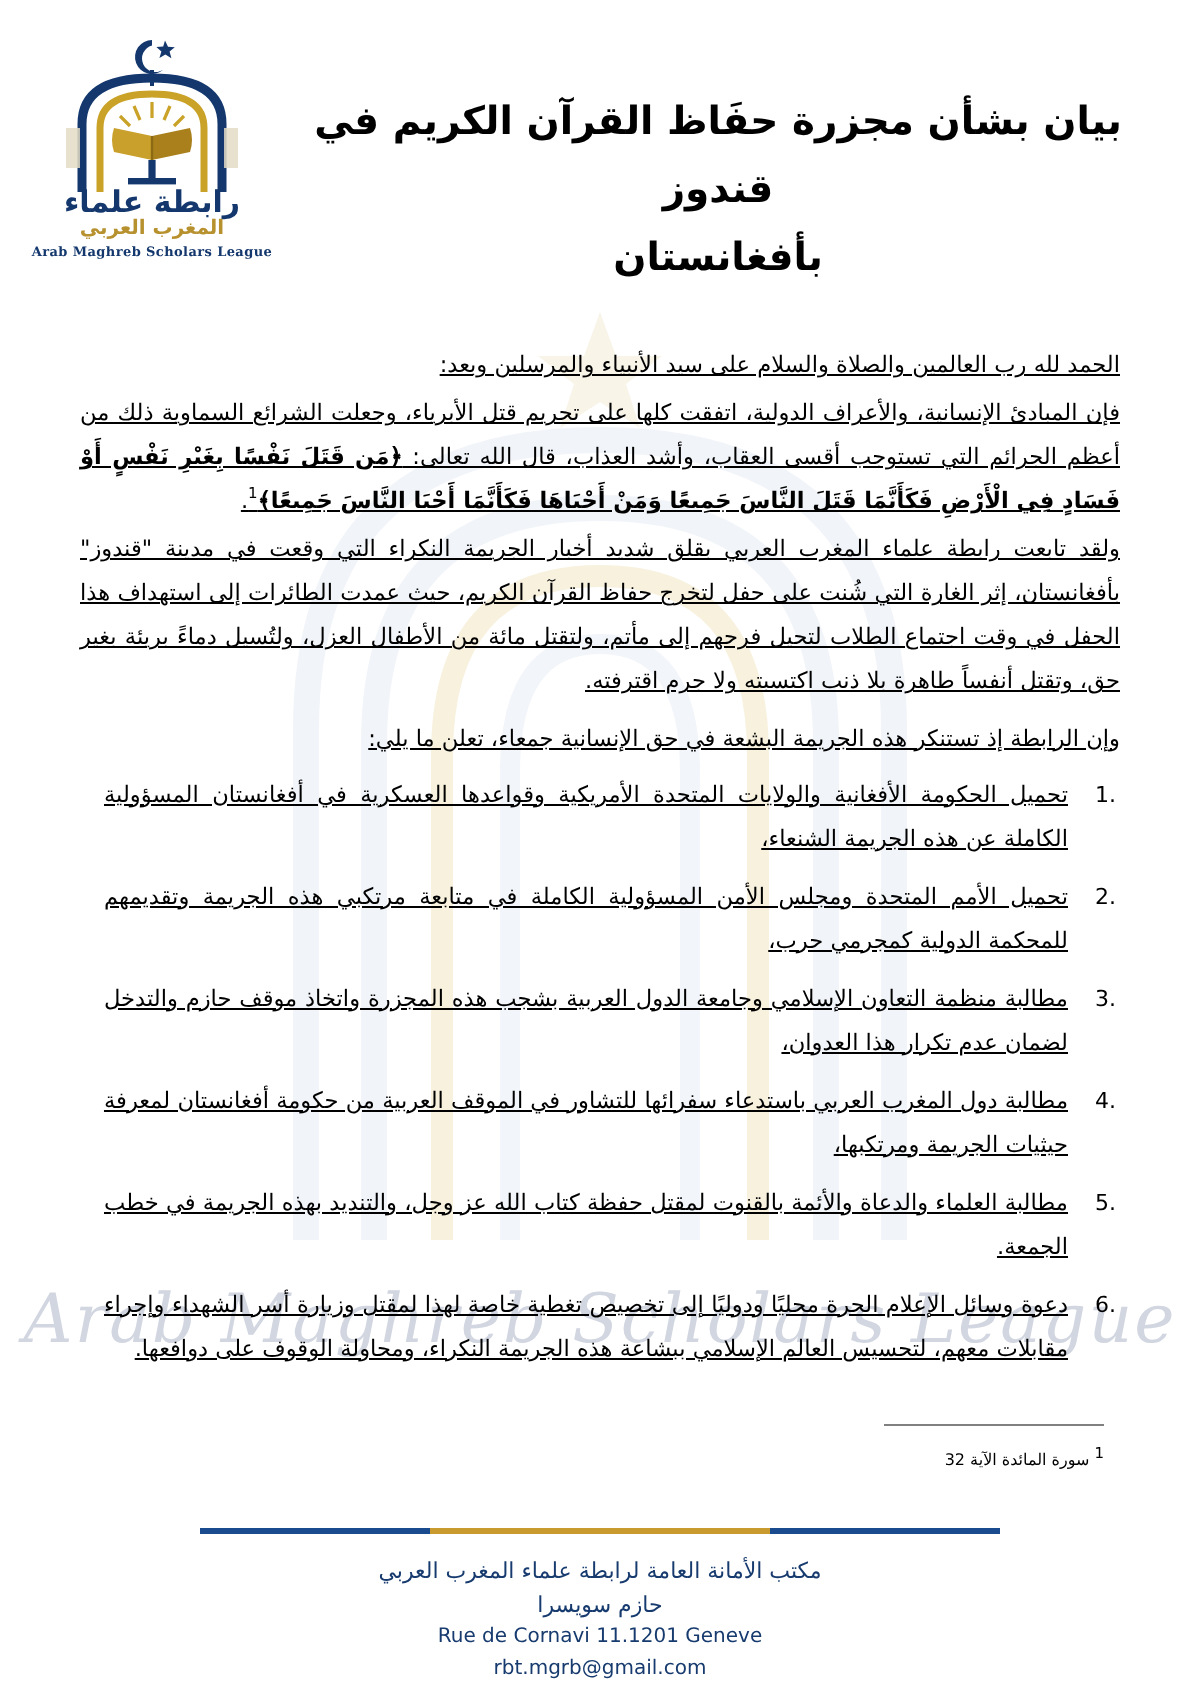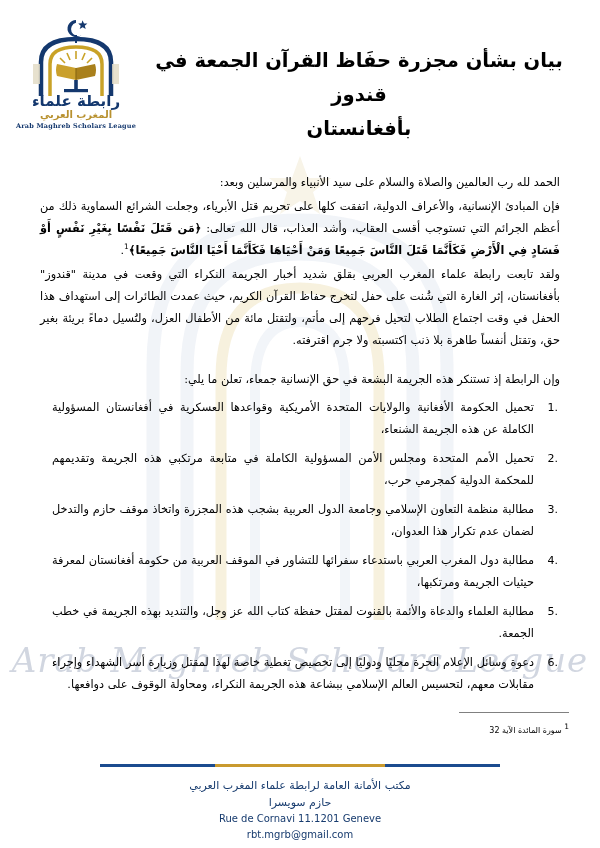--- a/index.html
+++ b/index.html
@@ -112,20 +112,21 @@
   }
 
   
   .content {
     position: relative;
     z-index: 2;
     padding: 0 40px;
     margin-top: 26px;
     font-size: 11.3px;
     line-height: 1.95;
+    text-decoration: underline;
   }
   p.para {
     margin: 0 0 2px 0;
     text-align: justify;
     text-align-last: right;
   }
   .lead {
     text-align: center;
     margin: 0 0 8px 0;
   }
@@ -157,21 +158,21 @@
     right: -20px;
     top: 0;
     font-size: 11px;
     direction: ltr;
   }
 
   
   .footnote-area {
     position: absolute;
     z-index: 2;
-    right: 31px;
+    right: 48px;
     top: 712px;
     width: 520px;
   }
   .fn-rule {
     width: 110px;
     height: 1px;
     background: #808080;
     margin: 0 0 9px auto;
   }
   .fn-text {
@@ -229,21 +230,21 @@
       <g fill="#e8dcb8" opacity="0.65">
         <polygon points="165,6 173,28 196,28 178,42 185,64 165,51 145,64 152,42 134,28 157,28"></polygon>
       </g>
     </svg>
     <div class="wm-text">Arab Maghreb Scholars League</div>
   </div>
 
   <div class="header">
 
     <div class="title-wrap">
-      <div class="doc-title">بيان بشأن مجزرة حفَاظ القرآن الجمعة في قندوز</div>
+      <div class="doc-title">بيان بشأن مجزرة حفَاظ القرآن الكريم في قندوز</div>
       <div class="doc-title">بأفغانستان</div>
     </div>
 
     <div class="logo">
       <svg width="86" height="78" viewBox="0 0 86 78">
 
         <g fill="#14386e">
           <path d="M43 2 a8.5 8.5 0 1 0 5.6 14.9 a6.8 6.8 0 1 1 -5.6 -12.2 z"></path>
           <polygon points="49.5,2.2 51,5.4 54.4,5.6 51.8,7.8 52.7,11.1 49.7,9.2 46.7,11 47.7,7.7 45.2,5.5 48.6,5.3"></polygon>
           <rect x="42" y="17" width="2" height="8"></rect>
@@ -285,21 +286,21 @@
   </div>
 
   <div class="content">
 
     <p class="para lead">الحمد لله رب العالمين والصلاة والسلام على سيد الأنبياء والمرسلين وبعد:</p>
 
     <p class="para"><span>فإن المبادئ الإنسانية، والأعراف الدولية، اتفقت كلها على تحريم قتل الأبرياء، وجعلت الشرائع السماوية ذلك من أعظم الجرائم التي تستوجب أقسى العقاب، وأشد العذاب، قال الله تعالى: </span><span class="verse">﴿مَن قَتَلَ نَفْسًا بِغَيْرِ نَفْسٍ أَوْ فَسَادٍ فِي الْأَرْضِ فَكَأَنَّمَا قَتَلَ النَّاسَ جَمِيعًا وَمَنْ أَحْيَاهَا فَكَأَنَّمَا أَحْيَا النَّاسَ جَمِيعًا﴾</span><sup class="fn">1</sup><span>.</span></p>
 
     <p class="para">ولقد تابعت رابطة علماء المغرب العربي بقلق شديد أخبار الجريمة النكراء التي وقعت في مدينة "قندوز" بأفغانستان، إثر الغارة التي شُنت على حفل لتخرج حفاظ القرآن الكريم، حيث عمدت الطائرات إلى استهداف هذا الحفل في وقت اجتماع الطلاب لتحيل فرحهم إلى مأتم، ولتقتل مائة من الأطفال العزل، ولتُسيل دماءً بريئة بغير حق، وتقتل أنفساً طاهرة بلا ذنب اكتسبته ولا جرم اقترفته.</p>
 
-    <p class="para" style="text-align:left;margin-top:16px;">وإن الرابطة إذ تستنكر هذه الجريمة البشعة في حق الإنسانية جمعاء، تعلن ما يلي:</p>
+    <p class="para" style="text-align:left;margin-top:6px;">وإن الرابطة إذ تستنكر هذه الجريمة البشعة في حق الإنسانية جمعاء، تعلن ما يلي:</p>
 
     <ol class="demands">
       <li>تحميل الحكومة الأفغانية والولايات المتحدة الأمريكية وقواعدها العسكرية في أفغانستان المسؤولية الكاملة عن هذه الجريمة الشنعاء،</li>
       <li>تحميل الأمم المتحدة ومجلس الأمن المسؤولية الكاملة في متابعة مرتكبي هذه الجريمة وتقديمهم للمحكمة الدولية كمجرمي حرب،</li>
       <li>مطالبة منظمة التعاون الإسلامي وجامعة الدول العربية بشجب هذه المجزرة واتخاذ موقف حازم والتدخل لضمان عدم تكرار هذا العدوان،</li>
       <li>مطالبة دول المغرب العربي باستدعاء سفرائها للتشاور في الموقف العربية من حكومة أفغانستان لمعرفة حيثيات الجريمة ومرتكبها،</li>
       <li>مطالبة العلماء والدعاة والأئمة بالقنوت لمقتل حفظة كتاب الله عز وجل، والتنديد بهذه الجريمة في خطب الجمعة.</li>
       <li>دعوة وسائل الإعلام الحرة محليًا ودوليًا إلى تخصيص تغطية خاصة لهذا لمقتل وزيارة أسر الشهداء وإجراء مقابلات معهم، لتحسيس العالم الإسلامي ببشاعة هذه الجريمة النكراء، ومحاولة الوقوف على دوافعها.</li>
     </ol>
   </div>

